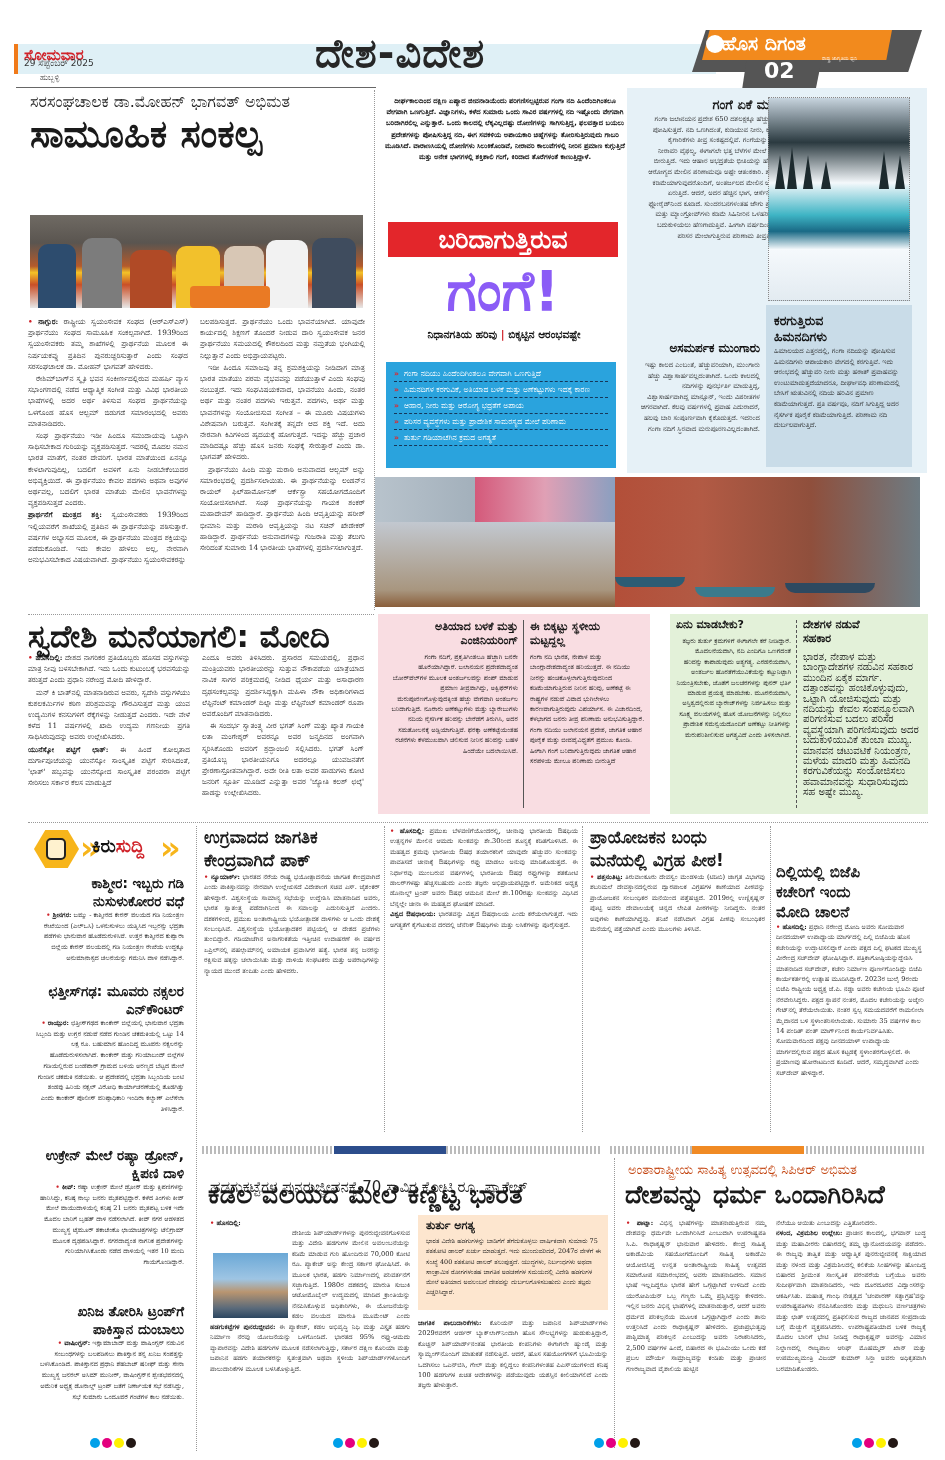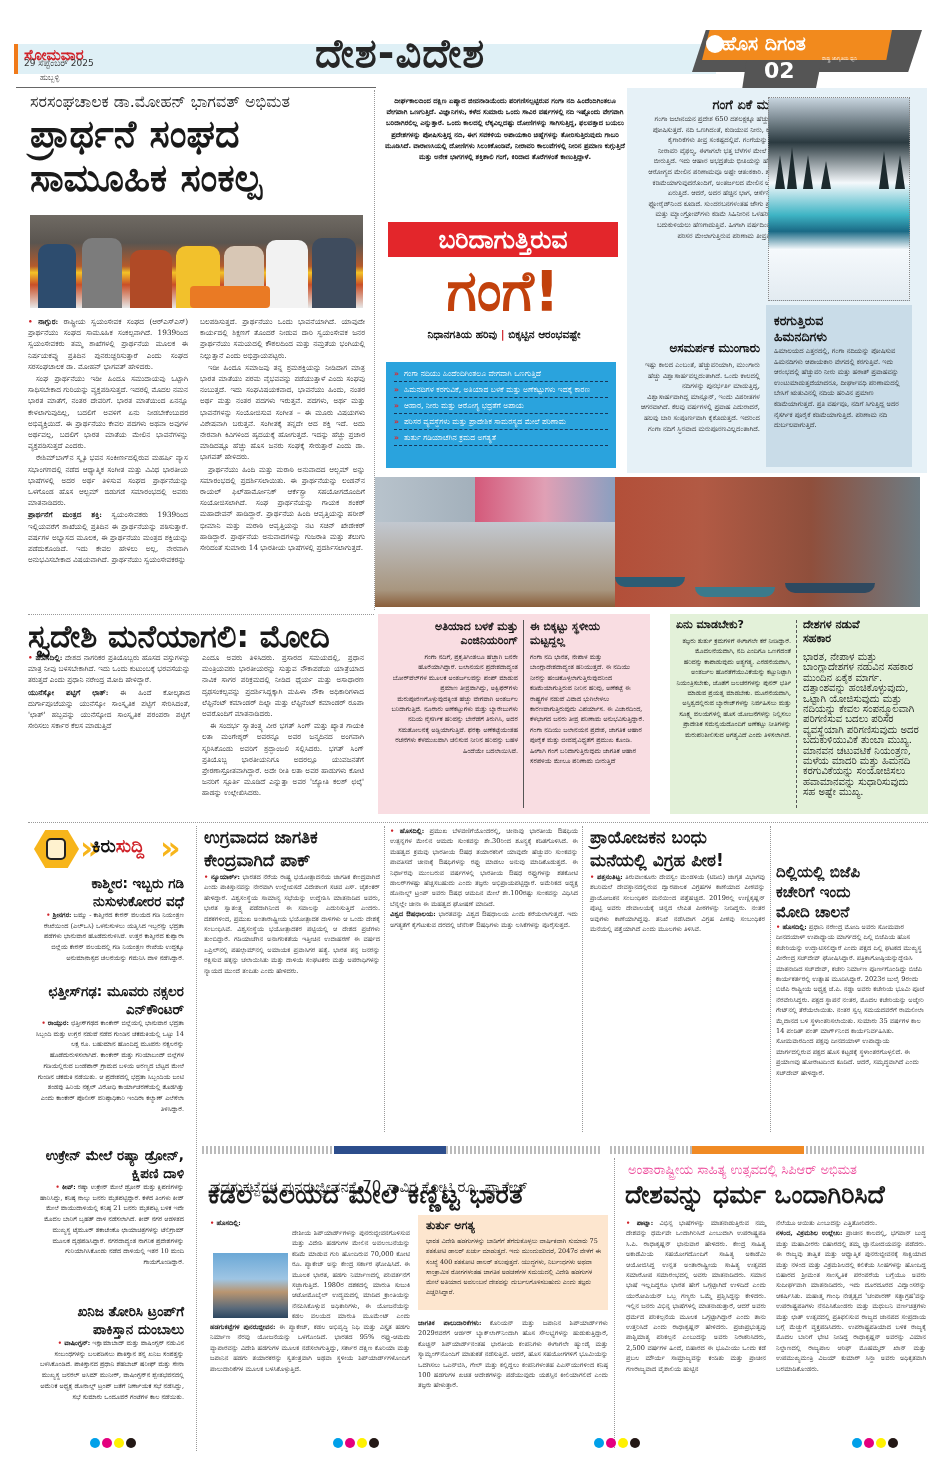--- a/index.html
+++ b/index.html
@@ -35,21 +35,21 @@
   .kicker1 { left: 30px; top: 92px; font-size: 16px; color: #222; }
   .lead-h { left: 30px; top: 112px; font-size: 38px; line-height: 44px; font-weight: 900; color: #1a1a1a; width: 345px; }
   .lead-photo { left: 30px; top: 215px; width: 333px; height: 93px; background: linear-gradient(180deg,#6f6a63 0%, #5a5550 30%, #b45a2c 55%, #f3c227 62%, #c94f27 75%, #e7e7e7 100%); overflow: hidden; }
   .person { position: absolute; bottom: 0; border-radius: 10px 10px 0 0; }
   .lead-col1 { left: 28px; top: 316px; width: 160px; }
   .lead-col2 { left: 200px; top: 316px; width: 165px; }
 
   
   .ganga-intro { left: 385px; top: 96px; width: 240px; font-family: "DejaVu Sans", sans-serif; font-size: 6.8px; line-height: 11.2px; text-align: center; color: #111; font-weight: bold; }
   .red-banner { left: 388px; top: 222px; width: 230px; height: 35px; background: #e3262b; color: #fff; font-size: 25px; font-weight: bold; text-align: center; line-height: 35px; }
-  .ganga-big { left: 388px; top: 260px; width: 230px; text-align: center; font-size: 56px; font-weight: bold; color: #c2410c; line-height: 62px; }
+  .ganga-big { left: 388px; top: 260px; width: 230px; text-align: center; font-size: 56px; font-weight: bold; color: #8b5cf6; line-height: 62px; }
   .ganga-sub { left: 384px; top: 328px; width: 240px; font-size: 10.5px; font-weight: bold; color: #111; text-align: center; }
   .ganga-sub .bar { color: #d0232a; }
   .blue-box { left: 386px; top: 362px; width: 230px; height: 106px; background: #2aa3dd; padding: 4px 8px; }
   .bullet { font-size: 7.6px; color: #fff; line-height: 11px; border-bottom: 1px dashed #16385a; padding: 2px 0 2px 10px; position: relative; }
   .bullet::before { content: "»"; position: absolute; left: 0; color: #e3262b; font-weight: bold; }
   .why-panel { left: 627px; top: 88px; width: 300px; height: 385px; background: #e6f1f7; }
   .why-h { left: 652px; top: 97px; width: 140px; text-align: right; font-size: 13px; font-weight: bold; color: #1a1a1a; }
   .why-body { left: 648px; top: 114px; width: 142px; font-size: 6.8px; line-height: 10.6px; text-align: right; font-family: "DejaVu Serif", serif; color: #222; }
   .ice-photo { left: 768px; top: 97px; width: 142px; height: 204px; background: linear-gradient(180deg, #c7d4de 0%, #2b3a40 22%, #f4f8fb 42%, #3eb4c4 58%, #1a6a86 66%, #f5f9fc 75%, #e3ebf1 100%); border: 1px dotted #888; }
   .tree { position: absolute; bottom: 55%; width: 0; height: 0; border-left: 5px solid transparent; border-right: 5px solid transparent; border-bottom: 34px solid #1d2a2e; }
@@ -94,21 +94,21 @@
   .mid-body { font-family: "DejaVu Serif", serif; font-size: 6.6px; line-height: 10.4px; text-align: justify; color: #222; }
 
   
   .stripe { height: 8px; background: repeating-linear-gradient(90deg, #bbb 0 2px, transparent 2px 4px); }
   .ship-kicker { left: 210px; top: 1178px; font-size: 15px; color: #222; }
   .ship-h { left: 208px; top: 1180px; font-size: 25px; font-weight: bold; color: #1a1a1a; letter-spacing: 0.5px; }
   .ship-photo { left: 213px; top: 1253px; width: 75px; height: 65px; background: linear-gradient(180deg,#6ba8d6 0%, #9ec5e4 40%, #b99570 60%, #5a6a7a 85%, #2c4660 100%); }
   .urgent-box { left: 418px; top: 1215px; width: 190px; height: 95px; background: #fde6cf; }
   .urgent-h { left: 426px; top: 1219px; font-size: 11px; font-weight: bold; color: #111; }
   .urgent-body { left: 426px; top: 1236px; width: 176px; font-family: "DejaVu Serif", serif; font-size: 6.4px; line-height: 10.3px; }
-  .cpr-kicker { left: 628px; top: 1162px; font-size: 13px; color: #ec4899; }
+  .cpr-kicker { left: 628px; top: 1162px; font-size: 13px; color: #c2410c; }
   .cpr-h { left: 625px; top: 1180px; font-size: 25px; font-weight: bold; color: #1a1a1a; }
 
   .cmyk { display: flex; gap: 2px; }
   .cmyk span { display: inline-block; width: 10px; height: 10px; border-radius: 50%; }
 </style>
 </head>
 <body>
 
 <div class="abs mast-bar"></div>
 <div class="abs mast-orange"></div>
@@ -123,38 +123,37 @@
   <div class="abs page-num">02</div>
   <div class="abs logo-orange"></div>
   <div class="abs logo-icon"></div>
   <div class="abs logo-text">ಹೊಸ ದಿಗಂತ</div>
   <div class="abs logo-sub">ರಾಷ್ಟ್ರ ಜಾಗೃತಿಯ ಧ್ವನಿ</div>
 </div>
 <div class="abs rule-top"></div>
 
 <div class="abs kicker1">ಸರಸಂಘಚಾಲಕ ಡಾ.ಮೋಹನ್ ಭಾಗವತ್ ಅಭಿಮತ</div>
 <div class="abs lead-h">
-  <div>ಪ್ರಾರ್ಥನೆ ಸಂಘದ</div>
   <div>ಸಾಮೂಹಿಕ ಸಂಕಲ್ಪ</div>
 </div>
 <div class="abs lead-photo">
   <div class="person" style="left:8px;width:38px;height:64px;background:#2d4c6e;"></div>
   <div class="person" style="left:52px;width:40px;height:70px;background:#7c7c7c;"></div>
   <div class="person" style="left:100px;width:42px;height:58px;background:#b04a26;"></div>
   <div class="person" style="left:146px;width:44px;height:62px;background:#f2c12c;"></div>
   <div class="person" style="left:194px;width:40px;height:62px;background:#d8c7b5;"></div>
   <div class="person" style="left:236px;width:42px;height:68px;background:#f2f2f2;"></div>
   <div class="person" style="left:282px;width:44px;height:70px;background:#3f4c5e;"></div>
   <div class="person" style="left:160px;bottom:0;width:80px;height:22px;background:#ea7a24;border-radius:4px;"></div>
 </div>
 
 <div class="abs lead-col1 body-text">
   <p class="noind"><span class="dateline">ನಾಗ್ಪುರ:</span> <span>ರಾಷ್ಟ್ರೀಯ ಸ್ವಯಂಸೇವಕ ಸಂಘದ (ಆರ್‌ಎಸ್‌ಎಸ್) ಪ್ರಾರ್ಥನೆಯು ಸಂಘದ ಸಾಮೂಹಿಕ ಸಂಕಲ್ಪವಾಗಿದೆ. 1939ರಿಂದ ಸ್ವಯಂಸೇವಕರು ತಮ್ಮ ಶಾಖೆಗಳಲ್ಲಿ ಪ್ರಾರ್ಥನೆಯ ಮೂಲಕ ಈ ನಿರ್ಷಯಕವ್ನು ಪ್ರತಿದಿನ ಪುನರುಚ್ಚರಿಸುತ್ತಾರೆ ಎಂದು ಸಂಘದ ಸರಸಂಘಚಾಲಕ ಡಾ. ಮೋಹನ್ ಭಾಗವತ್ ಹೇಳಿದರು.</span></p>
+  <p>ರೇಶಿಮ್‌ಬಾಗ್‌ನ ಸ್ಮೃತಿ ಭವನ ಸಂಕೀರ್ಣದಲ್ಲಿರುವ ಮಹರ್ಷಿ ವ್ಯಾಸ ಸಭಾಂಗಣದಲ್ಲಿ ನಡೆದ ಆಧ್ಯಾತ್ಮಿಕ ಸಂಗೀತ ಮತ್ತು ವಿವಿಧ ಭಾರತೀಯ ಭಾಷೆಗಳಲ್ಲಿ ಅದರ ಅರ್ಥ ತಿಳಿಸುವ ಸಂಘದ ಪ್ರಾರ್ಥನೆಯನ್ನು ಒಳಗೊಂಡ ಹೊಸ ಆಲ್ಬಮ್ ಬಿಡುಗಡೆ ಸಮಾರಂಭದಲ್ಲಿ ಅವರು ಮಾತನಾಡಿದರು.</p>
   <p>ಸಂಘ ಪ್ರಾರ್ಥನೆಯು ಇಡೀ ಹಿಂದೂ ಸಮುದಾಯವು ಒಟ್ಟಾಗಿ ಸಾಧಿಸಬೇಕಾದ ಗುರಿಯನ್ನು ವ್ಯಕ್ತಪಡಿಸುತ್ತದೆ. ಇದರಲ್ಲಿ ಮೊದಲ ನಮನ ಭಾರತ ಮಾತೆಗೆ, ನಂತರ ದೇವರಿಗೆ. ಭಾರತ ಮಾತೆಯಿಂದ ಏನನ್ನೂ ಕೇಳಲಾಗುವುದಿಲ್ಲ, ಬದಲಿಗೆ ಅವಳಿಗೆ ಏನು ನೀಡಬೇಕೆಂಬುದರ ಅಭಿವ್ಯಕ್ತಿಯಿದೆ. ಈ ಪ್ರಾರ್ಥನೆಯು ಕೇವಲ ಪದಗಳು ಅಥವಾ ಅವುಗಳ ಅರ್ಥವಲ್ಲ, ಬದಲಿಗೆ ಭಾರತ ಮಾತೆಯ ಮೇಲಿನ ಭಾವನೆಗಳನ್ನು ವ್ಯಕ್ತಪಡಿಸುತ್ತದೆ ಎಂದರು.</p>
-  <p>ರೇಶಿಮ್‌ಬಾಗ್‌ನ ಸ್ಮೃತಿ ಭವನ ಸಂಕೀರ್ಣದಲ್ಲಿರುವ ಮಹರ್ಷಿ ವ್ಯಾಸ ಸಭಾಂಗಣದಲ್ಲಿ ನಡೆದ ಆಧ್ಯಾತ್ಮಿಕ ಸಂಗೀತ ಮತ್ತು ವಿವಿಧ ಭಾರತೀಯ ಭಾಷೆಗಳಲ್ಲಿ ಅದರ ಅರ್ಥ ತಿಳಿಸುವ ಸಂಘದ ಪ್ರಾರ್ಥನೆಯನ್ನು ಒಳಗೊಂಡ ಹೊಸ ಆಲ್ಬಮ್ ಬಿಡುಗಡೆ ಸಮಾರಂಭದಲ್ಲಿ ಅವರು ಮಾತನಾಡಿದರು.</p>
   <p class="noind"><span class="subhead">ಪ್ರಾರ್ಥನೆಗೆ ಮಂತ್ರದ ಶಕ್ತಿ:</span> <span>ಸ್ವಯಂಸೇವಕರು 1939ರಿಂದ ಇಲ್ಲಿಯವರೆಗೆ ಶಾಖೆಯಲ್ಲಿ ಪ್ರತಿದಿನ ಈ ಪ್ರಾರ್ಥನೆಯನ್ನು ಪಠಿಸುತ್ತಾರೆ. ವರ್ಷಗಳ ಅಭ್ಯಾಸದ ಮೂಲಕ, ಈ ಪ್ರಾರ್ಥನೆಯು ಮಂತ್ರದ ಶಕ್ತಿಯನ್ನು ಪಡೆದುಕೊಂಡಿದೆ. ಇದು ಕೇವಲ ಹೇಳಲು ಅಲ್ಲ, ನೇರವಾಗಿ ಅನುಭವಿಸಬೇಕಾದ ವಿಷಯವಾಗಿದೆ. ಪ್ರಾರ್ಥನೆಯು ಸ್ವಯಂಸೇವಕರನ್ನು</span></p>
 </div>
 <div class="abs lead-col2 body-text">
   <p class="noind">ಬಲಪಡಿಸುತ್ತದೆ. ಪ್ರಾರ್ಥನೆಯು ಒಂದು ಭಾವನೆಯಾಗಿದೆ. ಯಾವುದೇ ಕಾರ್ಯದಲ್ಲಿ ಶಿಕ್ಷಣಗೆ ತೊಂದರೆ ನೀಡುವ ದಾರಿ ಸ್ವಯಂಸೇವಕ ಜನರ ಪ್ರಾರ್ಥನೆಯು ಸಮಯದಲ್ಲಿ ಕೌಶಲದಿಂದ ಮತ್ತು ನಮ್ರತೆಯ ಭಂಗಿಯಲ್ಲಿ ನಿಲ್ಲುತ್ತಾನೆ ಎಂದು ಅಭಿಪ್ರಾಯಪಟ್ಟರು.</p>
   <p>ಇಡೀ ಹಿಂದೂ ಸಮಾಜವು ತನ್ನ ಶ್ರಮಶಕ್ತಿಯನ್ನು ನೀಡಿದಾಗ ಮಾತ್ರ ಭಾರತ ಮಾತೆಯು ಪರಮ ವೈಭವವನ್ನು ಪಡೆಯುತ್ತಾಳೆ ಎಂದು ಸಂಘವು ನಂಬುತ್ತದೆ. ಇದು ಸಂಘವಿಷಯಕವಾದ, ಭಾವನೆಯು ಹಿಂದು, ನಂತರ ಅರ್ಥ ಮತ್ತು ನಂತರ ಪದಗಳು ಇರುತ್ತವೆ. ಪದಗಳು, ಅರ್ಥ ಮತ್ತು ಭಾವನೆಗಳನ್ನು ಸಂಯೋಜಿಸುವ ಸಂಗೀತ – ಈ ಮೂರು ವಿಷಯಗಳು ವಿಶೇಷವಾಗಿ ಬರುತ್ತವೆ. ಸಂಗೀತಕ್ಕೆ ತನ್ನದೇ ಆದ ಶಕ್ತಿ ಇದೆ. ಅದು ನೇರವಾಗಿ ಕಿವಿಗಳಿಂದ ಹೃದಯಕ್ಕೆ ಹೋಗುತ್ತದೆ. ಇದನ್ನು ಹೆಚ್ಚು ಪ್ರಚಾರ ಮಾಡಿದಷ್ಟೂ ಹೆಚ್ಚು ಹೊಸ ಜನರು ಸಂಘಕ್ಕೆ ಸೇರುತ್ತಾರೆ ಎಂದು ಡಾ. ಭಾಗವತ್ ಹೇಳಿದರು.</p>
   <p>ಪ್ರಾರ್ಥನೆಯು ಹಿಂದಿ ಮತ್ತು ಮರಾಠಿ ಅನುವಾದದ ಆಲ್ಬಮ್ ಅನ್ನು ಸಮಾರಂಭದಲ್ಲಿ ಪ್ರದರ್ಶಿಸಲಾಯಿತು. ಈ ಪ್ರಾರ್ಥನೆಯನ್ನು ಲಂಡನ್‌ನ ರಾಯಲ್ ಫಿಲ್‌ಹಾರ್ಮೋನಿಕ್ ಆರ್ಕೆಸ್ಟ್ರಾ ಸಹಯೋಗದೊಂದಿಗೆ ಸಂಯೋಜಿಸಲಾಗಿದೆ. ಸಂಘ ಪ್ರಾರ್ಥನೆಯನ್ನು ಗಾಯಕ ಶಂಕರ್ ಮಹಾದೇವನ್ ಹಾಡಿದ್ದಾರೆ. ಪ್ರಾರ್ಥನೆಯ ಹಿಂದಿ ಆವೃತ್ತಿಯನ್ನು ಹರೀಶ್ ಭೀಮಾನಿ ಮತ್ತು ಮರಾಠಿ ಆವೃತ್ತಿಯನ್ನು ನಟ ಸಚಿನ್ ಖೇಡೇಕರ್ ಹಾಡಿದ್ದಾರೆ. ಪ್ರಾರ್ಥನೆಯ ಅನುವಾದಗಳನ್ನು ಗುಜರಾತಿ ಮತ್ತು ತೆಲುಗು ಸೇರಿದಂತೆ ಸುಮಾರು 14 ಭಾರತೀಯ ಭಾಷೆಗಳಲ್ಲಿ ಪ್ರದರ್ಶಿಸಲಾಗುತ್ತದೆ.</p>
 </div>
 <div class="abs dotted-v" style="left:374px;top:90px;height:520px;"></div>
 
 <div class="abs ganga-intro">ದೀರ್ಘಕಾಲದಿಂದ ದಕ್ಷಿಣ ಏಷ್ಯಾದ ಜೀವನಾಡಿಯೆಂದು ಪರಿಗಣಿಸಲ್ಪಟ್ಟಿರುವ ಗಂಗಾ ನದಿ ಹಿಂದೆಂದಿಗಿಂತಲೂ ವೇಗವಾಗಿ ಒಣಗುತ್ತಿದೆ. ವಿಜ್ಞಾನಿಗಳು, ಕಳೆದ ಸುಮಾರು ಒಂದು ಸಾವಿರ ವರ್ಷಗಳಲ್ಲಿ ನದಿ ಇಷ್ಟೊಂದು ವೇಗವಾಗಿ ಬರಿದಾಗಿರಲಿಲ್ಲ ಎನ್ನುತ್ತಾರೆ. ಒಂದು ಕಾಲದಲ್ಲಿ ಲೆಕ್ಕವಿಲ್ಲದಷ್ಟು ದೋಣಿಗಳನ್ನು ಸಾಗಿಸುತ್ತಿದ್ದ, ಫಲವತ್ತಾದ ಬಯಲು ಪ್ರದೇಶಗಳನ್ನು ಪೋಷಿಸುತ್ತಿದ್ದ ನದಿ, ಈಗ ಸವಕಳಿಯ ಅಪಾಯಕಾರಿ ಚಿಹ್ನೆಗಳನ್ನು ತೋರಿಸುತ್ತಿರುವುದು ಗಾಬರಿ ಮೂಡಿಸಿದೆ. ವಾರಾಣಸಿಯಲ್ಲಿ ದೋಣಿಗಳು ಸಿಲುಕಿಕೊಂಡಿವೆ, ನೀರಾವರಿ ಕಾಲುವೆಗಳಲ್ಲಿ ನೀರಿನ ಪ್ರಮಾಣ ಕುಗ್ಗುತ್ತಿದೆ ಮತ್ತು ಅನೇಕ ಭಾಗಗಳಲ್ಲಿ ಶಕ್ತಿಶಾಲಿ ಗಂಗೆ, ಕಿರಿದಾದ ತೊರೆಗಳಂತೆ ಕಾಣುತ್ತಿದ್ದಾಳೆ.</div>
@@ -198,20 +197,21 @@
   <div class="boat" style="left:240px;top:100px;width:70px;background:#2c5c74;"></div>
   <div class="boat" style="left:320px;top:110px;width:80px;background:#3b7a8c;"></div>
   <div class="boat" style="left:410px;top:106px;width:90px;background:#2e4960;"></div>
   <div style="position:absolute;left:100px;top:0;width:140px;height:45px;background:linear-gradient(90deg,#d4597a,#e0a0b5,#8a9fc0);"></div>
 </div>
 
 <div class="abs dotted-h" style="left:28px;top:614px;width:346px;"></div>
 <div class="abs sw-h">ಸ್ವದೇಶಿ ಮನೆಯಾಗಲಿ: ಮೋದಿ</div>
 <div class="abs sw-col1 body-text">
   <p class="noind"><span class="dateline">ಹೊಸದಿಲ್ಲಿ:</span> <span>ದೇಶದ ನಾಗರಿಕರ ಪ್ರತಿಯೊಬ್ಬರು ಹೊಸದ ವಸ್ತುಗಳನ್ನು ಮಾತ್ರ ನೀವು ಬಳಸಬೇಕಾಗಿದೆ. ಇದು ಒಂದು ಕುಟುಂಬಕ್ಕೆ ಭರವಸೆಯನ್ನು ತರುತ್ತದೆ ಎಂದು ಪ್ರಧಾನಿ ನರೇಂದ್ರ ಮೋದಿ ಹೇಳಿದ್ದಾರೆ.</span></p>
+  <p>ಮನ್ ಕಿ ಬಾತ್‌ನಲ್ಲಿ ಮಾತನಾಡಿರುವ ಅವರು, ಸ್ವದೇಶಿ ವಸ್ತುಗಳೆಯು ಕುಶಲಕರ್ಮಿಗಳ ಕಠಿಣ ಪರಿಶ್ರಮವನ್ನು ಗೌರವಿಸುತ್ತದೆ ಮತ್ತು ಯುವ ಉದ್ಯಮಿಗಳ ಕನಸುಗಳಿಗೆ ರೆಕ್ಕೆಗಳನ್ನು ನೀಡುತ್ತದೆ ಎಂದರು. ಇದೇ ವೇಳೆ ಕಳೆದ 11 ವರ್ಷಗಳಲ್ಲಿ ಖಾದಿ ಉದ್ಯಮ ಗಣನೀಯ ಪ್ರಗತಿ ಸಾಧಿಸಿರುವುದನ್ನು ಅವರು ಉಲ್ಲೇಖಿಸಿದರು.</p>
   <p class="noind"><span class="subhead">ಯುನೆಸ್ಕೋ ಪಟ್ಟಿಗೆ ಛಾತ್:</span> <span>ಈ ಹಿಂದೆ ಕೋಲ್ಕತಾದ ದುರ್ಗಾಪೂಜೆಯನ್ನು ಯುನೆಸ್ಕೋ ಸಾಂಸ್ಕೃತಿಕ ಪಟ್ಟಿಗೆ ಸೇರಿಸಿದಂತೆ, 'ಛಾತ್' ಹಬ್ಬವನ್ನು ಯುನೆಸ್ಕೋದ ಸಾಂಸ್ಕೃತಿಕ ಪರಂಪರಾ ಪಟ್ಟಿಗೆ ಸೇರಿಸಲು ಸರ್ಕಾರ ಕೆಲಸ ಮಾಡುತ್ತಿದೆ</span></p>
 </div>
 <div class="abs sw-col2 body-text">
   <p class="noind">ಎಂದೂ ಅವರು ತಿಳಿಸಿದರು. ಪ್ರಸಾರದ ಸಮಯದಲ್ಲಿ, ಪ್ರಧಾನ ಮಂತ್ರಿಯವರು ಭಾರತೀಯರನ್ನು ಸುತ್ತುವ ನೌಕಾಪಡೆಯ ಯಾತ್ರೆಯಾದ ನಾವಿಕ ಸಾಗರ ಪರಿಕ್ರಮದಲ್ಲಿ ನೀಡಿದ ಧೈರ್ಯ ಮತ್ತು ಅಸಾಧಾರಣ ದೃಢಸಂಕಲ್ಪವನ್ನು ಪ್ರದರ್ಶಿಸಿದ್ದಕ್ಕಾಗಿ ಮಹಿಳಾ ನೌಕಾ ಅಧಿಕಾರಿಗಳಾದ ಲೆಫ್ಟಿನೆಂಟ್ ಕಮಾಂಡರ್ ದಿಲ್ನಾ ಮತ್ತು ಲೆಫ್ಟಿನೆಂಟ್ ಕಮಾಂಡರ್ ರೂಪಾ ಅವರೊಂದಿಗೆ ಮಾತನಾಡಿದರು.</p>
   <p>ಈ ಸಂದರ್ಭ ಸ್ವಾತಂತ್ರ್ಯ ವೀರ ಭಗತ್ ಸಿಂಗ್ ಮತ್ತು ಖ್ಯಾತ ಗಾಯಕಿ ಲತಾ ಮಂಗೇಶ್ಕರ್ ಅವರನ್ನೂ ಅವರ ಜನ್ಮದಿನದ ಅಂಗವಾಗಿ ಸ್ಮರಿಸಿಕೊಂಡು ಅವರಿಗೆ ಶ್ರದ್ಧಾಂಜಲಿ ಸಲ್ಲಿಸಿದರು. ಭಗತ್ ಸಿಂಗ್ ಪ್ರತಿಯೊಬ್ಬ ಭಾರತೀಯನಿಗೂ ಅದರಲ್ಲೂ ಯುವಜನತೆಗೆ ಪ್ರೇರಣಾಸ್ರೋತವಾಗಿದ್ದಾರೆ. ಅದೇ ರೀತಿ ಲತಾ ಅವರ ಹಾಡುಗಳು ಕೋಟಿ ಜನರಿಗೆ ಸ್ಪೂರ್ತಿ ಮೂಡಿದೆ ಎನ್ನುತ್ತಾ ಅವರ 'ಜ್ಯೋತಿ ಕಲಶ್ ಛಲ್ಕೆ' ಹಾಡನ್ನು ಉಲ್ಲೇಖಿಸಿದರು.</p>
 </div>
 
 <div class="abs pink-box"></div>
 <div class="abs pink-divider"></div>
 <div class="abs ov-h">

